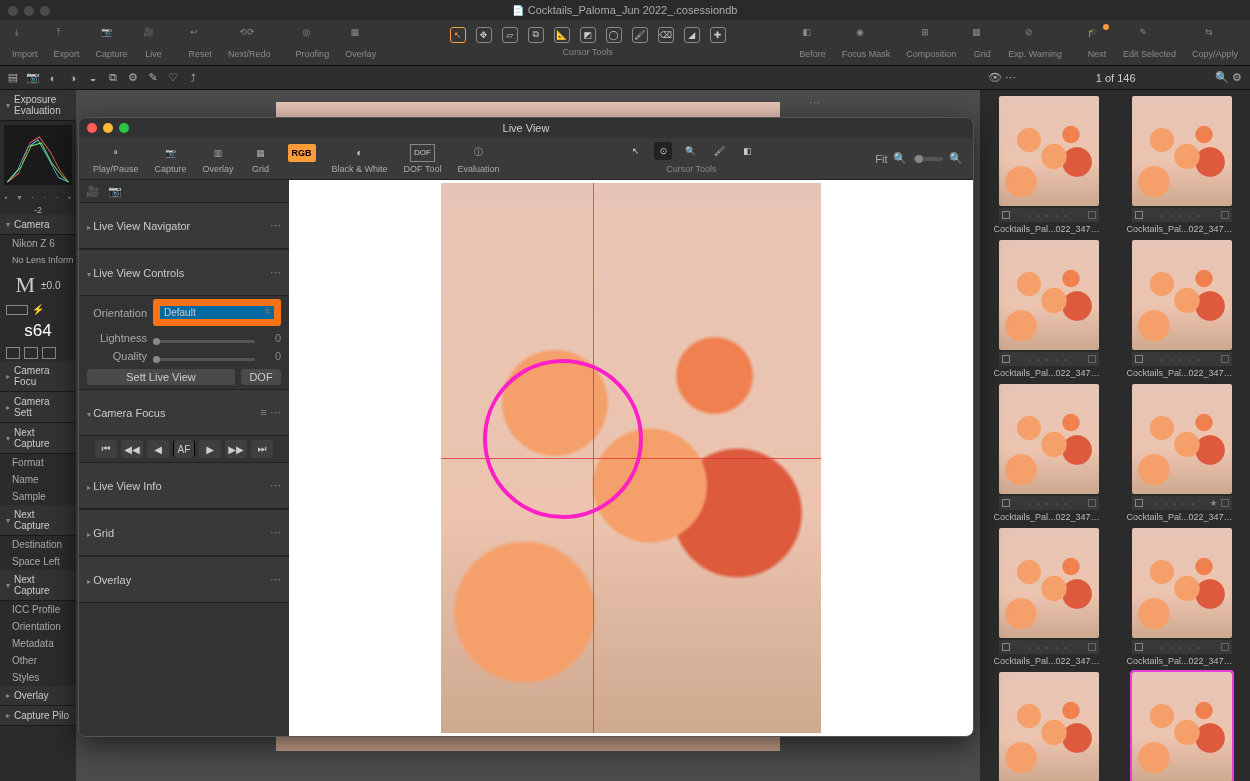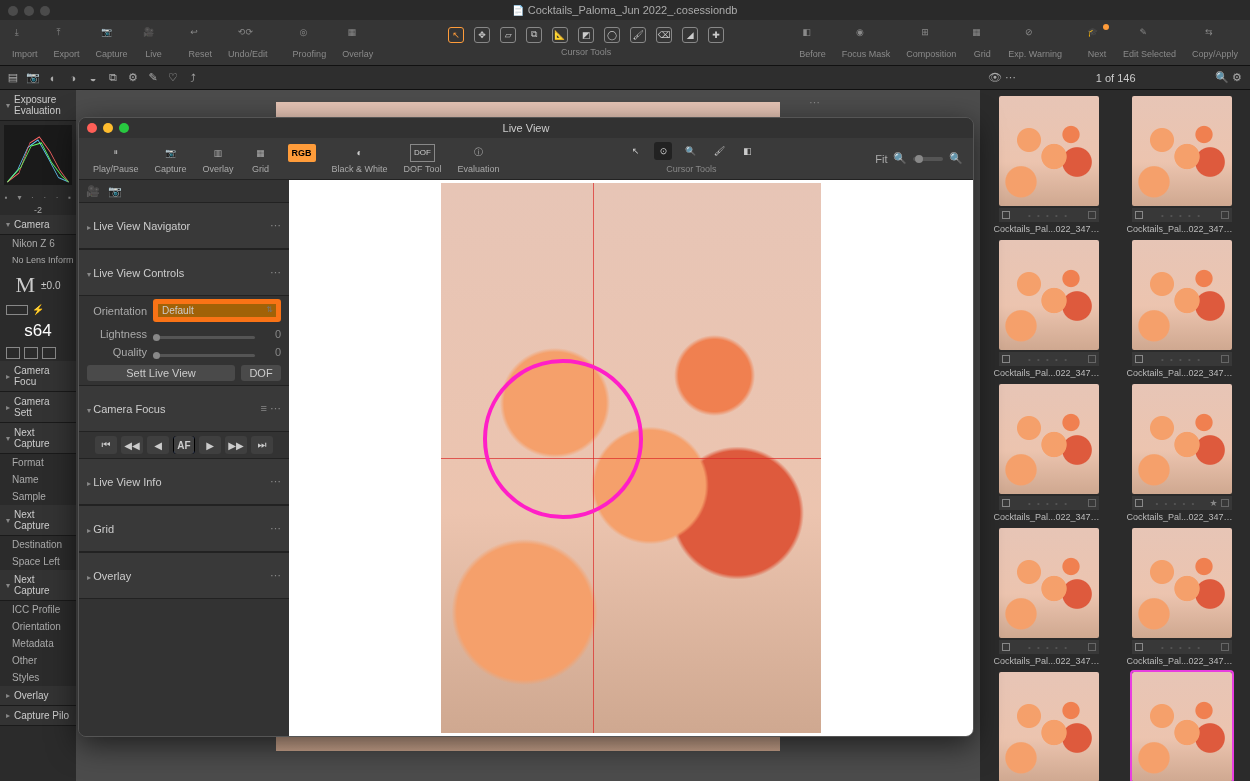--- a/index.html
+++ b/index.html
@@ -79,32 +79,32 @@
   .ls-tabs { display:flex; padding:4px 6px; gap:6px;}
   .ls-tabs span { display:inline-flex;width:16px;height:14px;align-items:center;justify-content:center;}
   .ls-tabs .act { color:#ff9c3a;}
   .ls-hdr { padding: 16px 8px; background:#393939; display:flex;align-items:center;justify-content:space-between;border-bottom:1px solid #222;border-top:1px solid #222;}
   .ls-hdr .t::before { content:"▾ "; font-size:8px; color:#888;}
   .ls-hdr.closed .t::before { content:"▸ ";}
   .ls-hdr .more { color:#888;}
   .ls-row { display:flex;align-items:center;padding:3px 8px;gap:6px;}
   .ls-row .lab { width:60px; text-align:right; color:#aaa;}
   .ls-row .ctrl { flex:1;}
-  .ls-select { background:#a16207;border:5px solid #f97316;color:#ccc;padding:1px 4px;font-size:10px;width:100%;position:relative;border-radius:3px;}
+  .ls-select { background:#0369a1;border:7px solid #f97316;color:#ccc;padding:1px 4px;font-size:10px;width:100%;position:relative;border-radius:3px;}
   .ls-select::after{content:"⇅";position:absolute;right:3px;color:#777;font-size:8px;}
   .ls-slider { height:3px;background:#555;position:relative;border-radius:2px; margin-top:6px;}
   .ls-slider::before{content:"";width:7px;height:7px;background:#888;border-radius:50%;position:absolute;left:0;top:-2px;}
   .ls-val { width:20px;text-align:right;color:#888;}
   .ls-btnrow { display:flex;padding:4px 8px;gap:6px;}
   .ls-btn { flex:1;background:#4a4a4a;text-align:center;padding:2px;border-radius:3px;color:#ccc;}
   .focus-bar { display:flex;align-items:center;justify-content:space-between;padding:4px 10px;color:#aaa;}
   .focus-bar .o { width:8px;height:8px;border:1px solid #888;border-radius:50%;}
   .af-row { display:flex;justify-content:center;gap:4px;padding:4px;}
   .af-row span { width:22px;height:18px;display:inline-flex;align-items:center;justify-content:center;background:#3f3f3f;border-radius:3px;color:#ccc;font-size:10px;}
-  .af-row .af { background:#1d4ed8;color:#000;font-weight:bold;border:1px solid #000;}
+  .af-row .af { background:#1d4ed8;color:#000;font-weight:normal;border:1px solid #000;}
 
   .live-canvas { flex:1; background:#fff; position:relative; display:flex;align-items:center;justify-content:center;}
   .live-photo-frame { width: 380px; height: 550px; position:relative; background:#e7c0b0;}
   .grid-v { position:absolute; top:0; bottom:0; left:40%; width:1px; background:rgba(220,40,40,0.7);}
   .grid-h { position:absolute; left:0; right:0; top:50%; height:1px; background:rgba(220,40,40,0.7);}
   .focus-circle { position:absolute; left:11%; top: 32%; width:160px; height:160px; border:4px solid #ff1fc7; border-radius:50%;}
 
   
   .histo { height: 60px; background: #1a1a1a; margin: 4px; position: relative; overflow:hidden;}
   .histo svg { width:100%; height:100%;}
@@ -155,21 +155,21 @@
       </div>
   </div>
   <div class="vsep"></div>
   <div class="tool-group">
     <div class="tool-item">
         <span class="ico">↩</span>
         <span>Reset</span>
       </div>
     <div class="tool-item">
         <span class="ico">⟲⟳</span>
-        <span>Undo/Edit</span>
+        <span>Next/Redo</span>
       </div>
   </div>
   <div class="vsep"></div>
   <div class="tool-group">
     <div class="tool-item">
         <span class="ico">◎</span>
         <span>Proofing</span>
       </div>
     <div class="tool-item">
         <span class="ico">▦</span>

